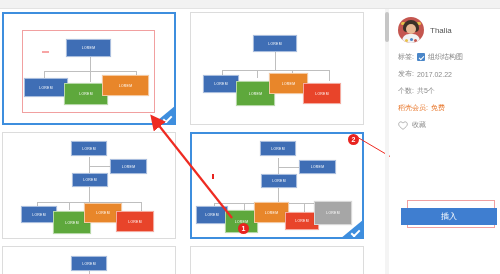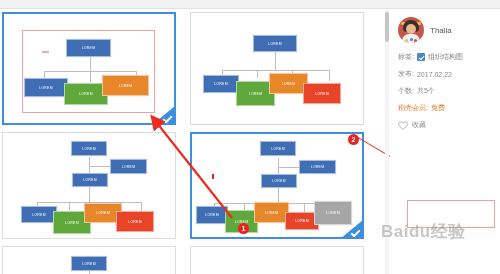--- a/index.html
+++ b/index.html
@@ -333,18 +333,20 @@
 
     <div class="fav-row">
       <svg class="heart-icon" viewBox="0 0 12 11">
         <path d="M6 10.2 C2.4 7.6 0.7 5.8 0.7 3.8 C0.7 2.2 1.9 1 3.4 1 C4.5 1 5.5 1.7 6 2.6 C6.5 1.7 7.5 1 8.6 1 C10.1 1 11.3 2.2 11.3 3.8 C11.3 5.8 9.6 7.6 6 10.2 Z" fill="none" stroke="#9b9b9b" stroke-width="0.9"></path>
       </svg>
       <span>收藏</span>
     </div>
   </div>
 
   <div class="btn-pink-rect"></div>
+  <div class="insert-btn">
+    <span>插入</span>
+  </div>
 
   <div class="watermark">
-    <div class="wm-main">Baidu经验</div>
   </div>
 
 </div>
 
 </body></html>

